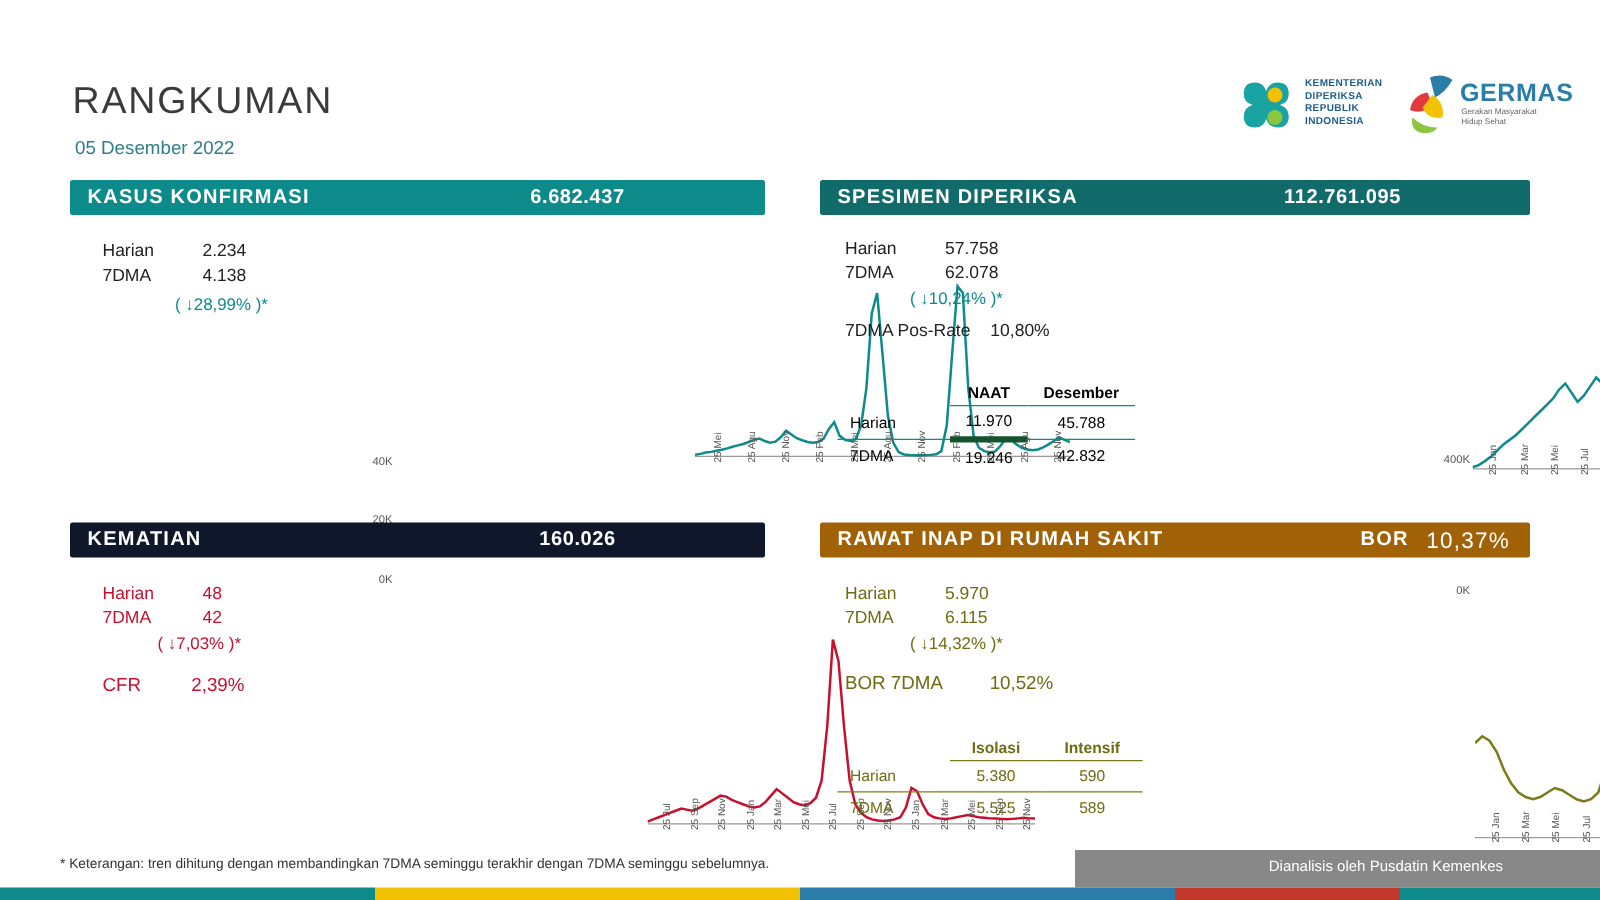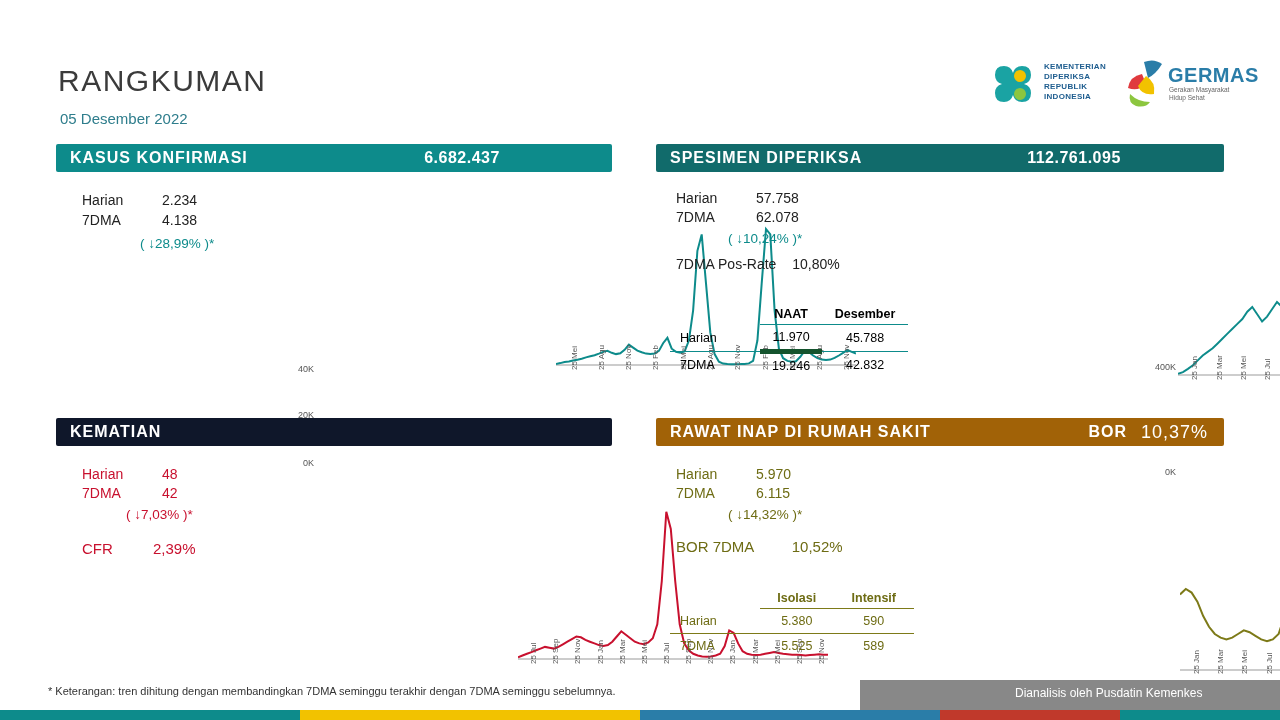--- a/index.html
+++ b/index.html
@@ -195,20 +195,21 @@
           <div class="xlab" style="left: 36.5px; top: 0px;">25 Mar</div>
           <div class="xlab" style="left: 60.8333px; top: 0px;">25 Mei</div>
           <div class="xlab" style="left: 85.1667px; top: 0px;">25 Jul</div>
         </div>
     </div>
   </div>
 
   <div class="panel" style="left:56px;top:418px;width:556px;">
     <div class="bar" style="background:#0f172a;width:556px;">
       <span class="bl">KEMATIAN</span>
+      <span class="bv" style="width:300px;text-align:center;margin-left:auto;">160.026</span>
     </div>
     <div class="stats" style="position:absolute;left:26px;top:48px;color:#c8102e;">
       <div class="row">
         <span class="lbl">Harian</span>
         <span class="val">48</span>
       </div>
       <div class="row" style="margin-top:3px;">
         <span class="lbl">7DMA</span>
         <span class="val">42</span>
       </div>

